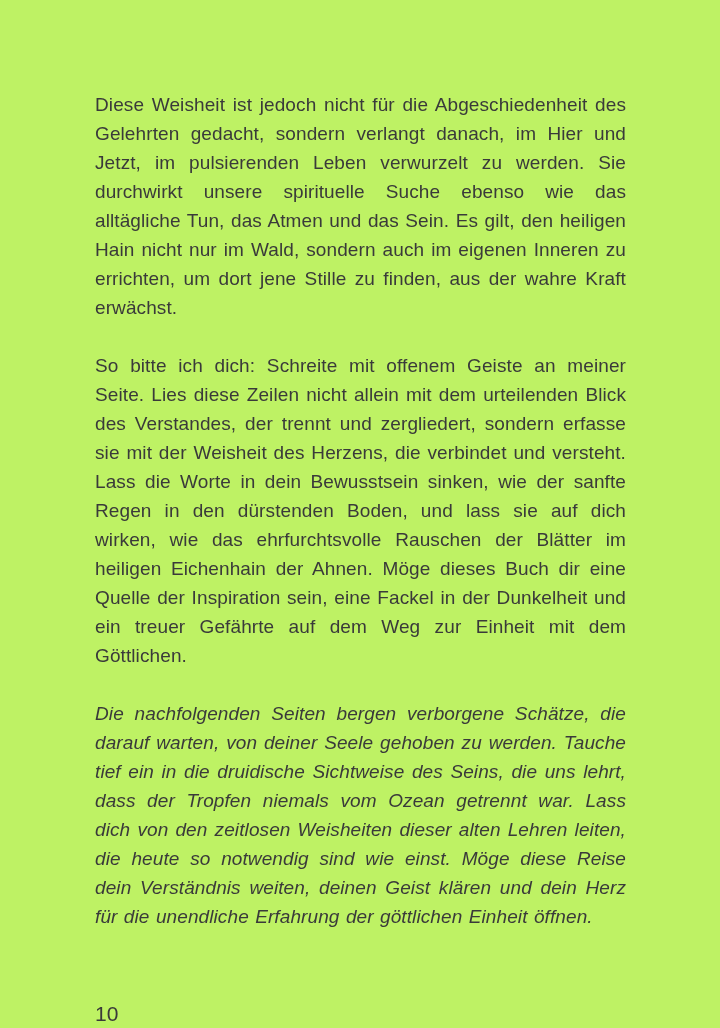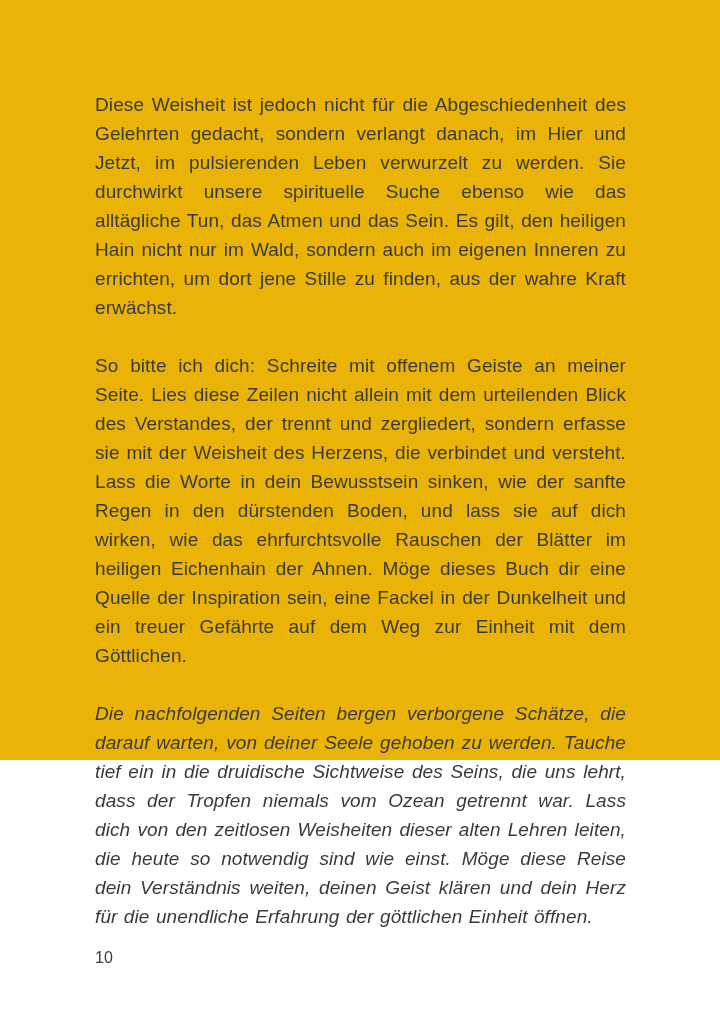--- a/index.html
+++ b/index.html
@@ -5,22 +5,22 @@
   * { margin: 0; padding: 0; box-sizing: border-box; }
   html, body {
     width: 720px;
     height: 1028px;
     background: #ffffff;
     overflow: hidden;
   }
   .page {
     position: relative;
     width: 720px;
-    height: 760px;
-    background: #eab308;
+    height: 1028px;
+    background: #bef264;
     font-family: "Liberation Sans", sans-serif;
     color: #3a3a3a;
   }
   .text-block {
     position: absolute;
     left: 95px;
     top: 90px;
     width: 531px;
   }
   .para {
@@ -30,22 +30,22 @@
     text-align-last: left;
     color: #3a3a3a;
     letter-spacing: 0.1px;
     word-spacing: 1px;
     margin-bottom: 29px;
   }
   .para:last-child { margin-bottom: 0; font-style: italic; }
   .page-number {
     position: absolute;
     left: 95px;
-    top: 946px;
-    font-size: 16px;
+    top: 1002px;
+    font-size: 21px;
     line-height: 24px;
     color: #3a3a3a;
   }
 </style>
 </head>
 <body>
 
 <div class="page">
   <div class="text-block">
     <p class="para">Diese Weisheit ist jedoch nicht für die Abgeschiedenheit des Gelehrten gedacht, sondern verlangt danach, im Hier und Jetzt, im pulsierenden Leben verwurzelt zu werden. Sie durchwirkt unsere spirituelle Suche ebenso wie das alltägliche Tun, das Atmen und das Sein. Es gilt, den heiligen Hain nicht nur im Wald, sondern auch im eigenen Inneren zu errichten, um dort jene Stille zu finden, aus der wahre Kraft erwächst.</p>

